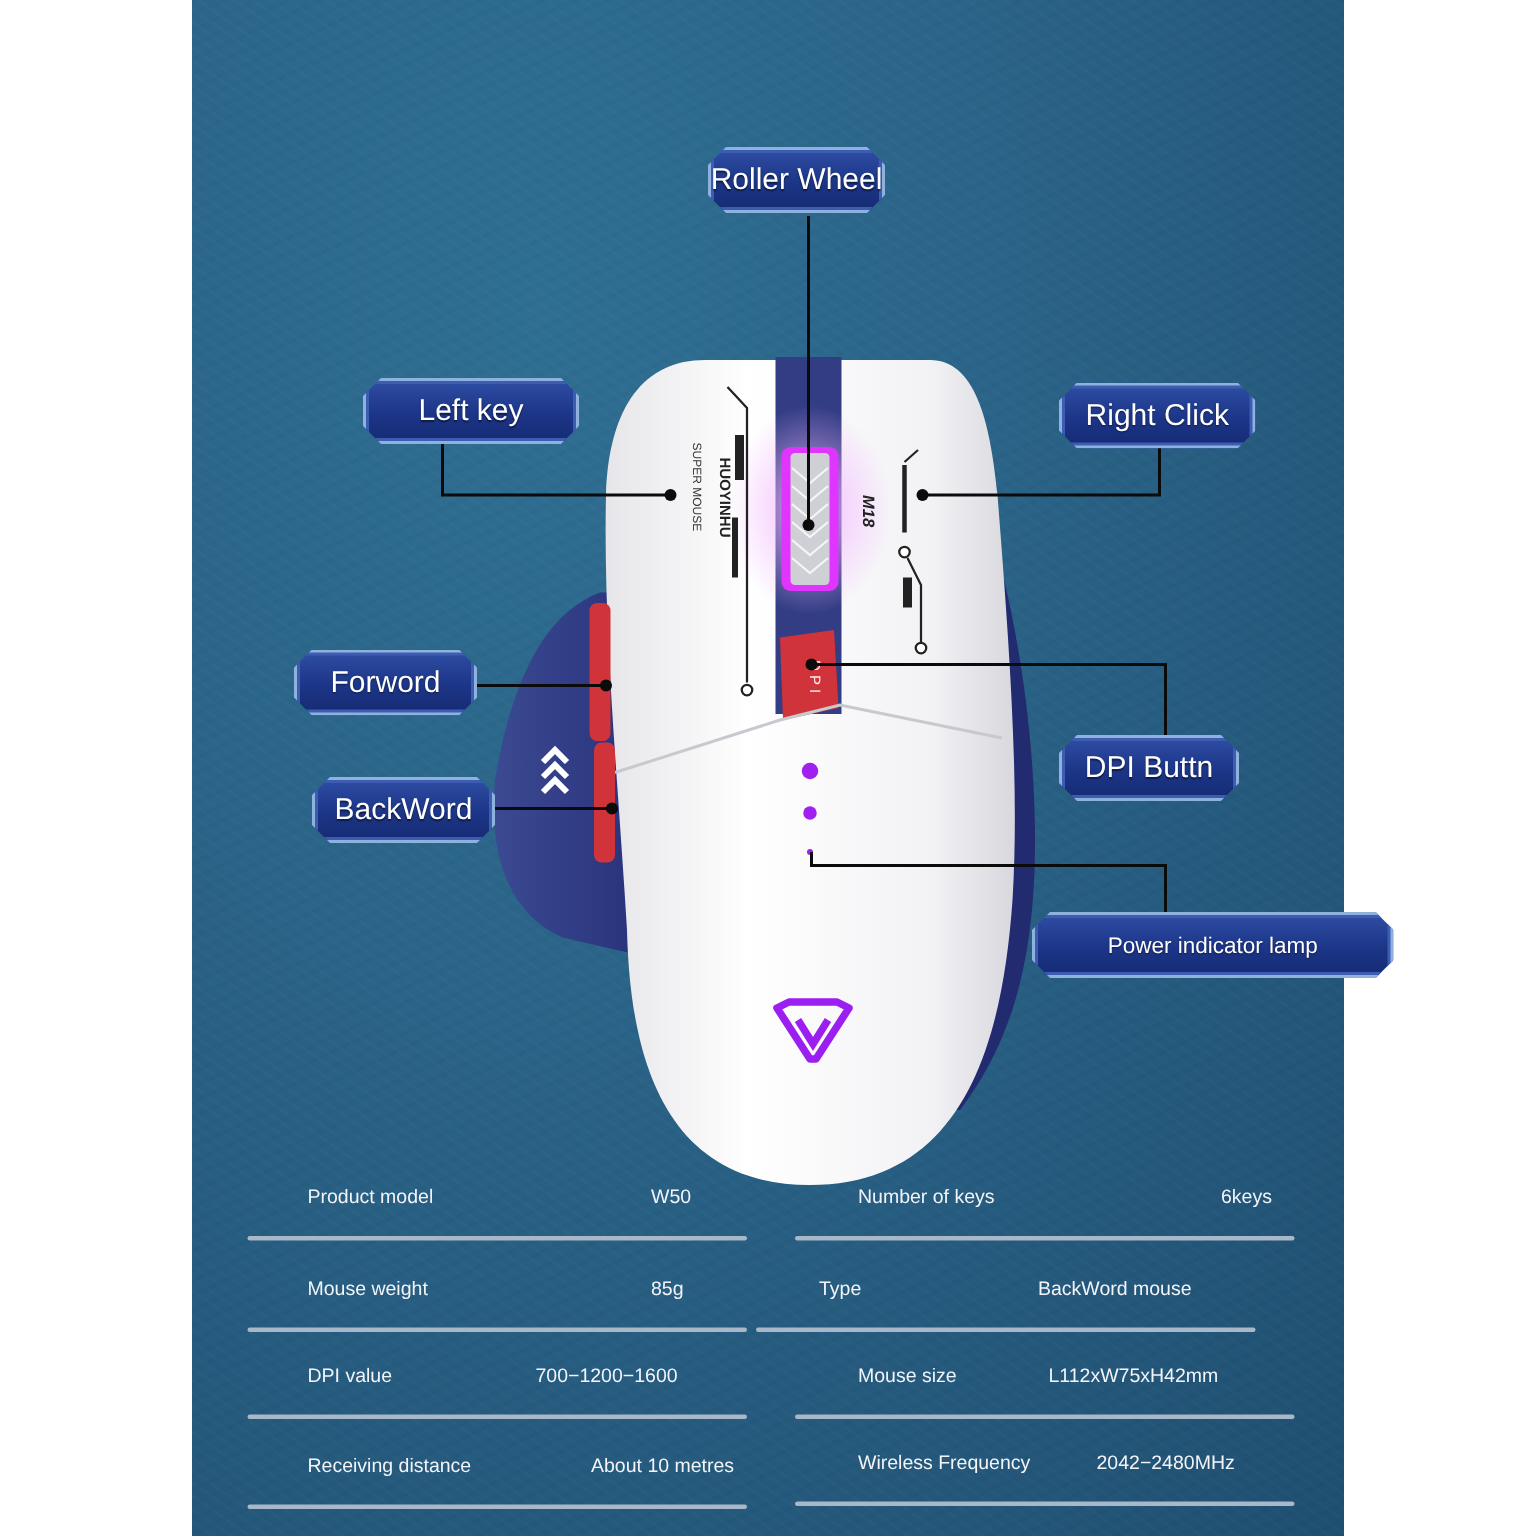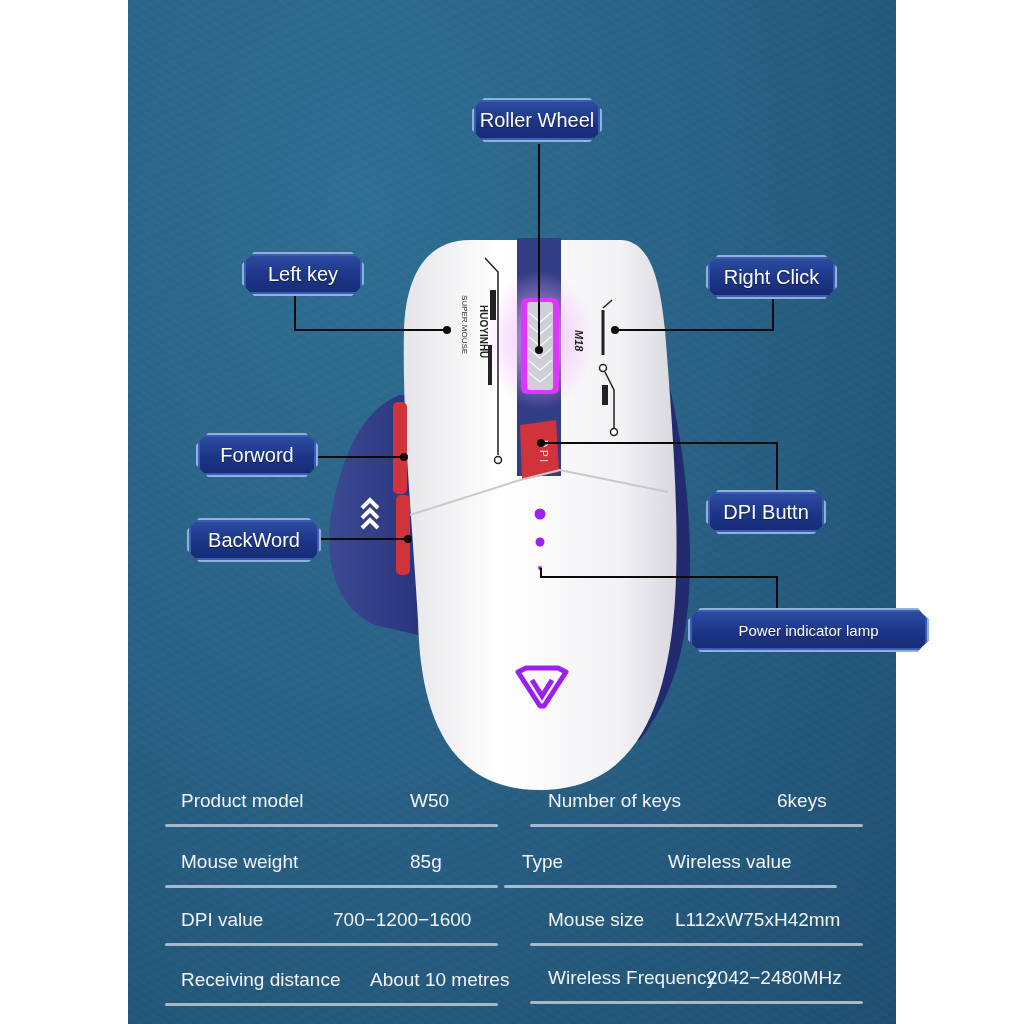--- a/index.html
+++ b/index.html
@@ -10,21 +10,21 @@
     background-image: repeating-linear-gradient(35deg, rgba(255,255,255,.08) 0 2px, transparent 2px 7px),
                       repeating-linear-gradient(-25deg, rgba(0,0,0,.10) 0 3px, transparent 3px 9px); }
   .callout { position:absolute; height:44px; display:flex; align-items:center; justify-content:center;
     color:#fff; font-size:20px; white-space:nowrap; padding:0 14px; box-sizing:border-box;
     background: linear-gradient(#2f4fa6, #1c3587 55%, #152a72);
     clip-path: polygon(12px 0, calc(100% - 12px) 0, 100% 12px, 100% calc(100% - 12px), calc(100% - 12px) 100%, 12px 100%, 0 calc(100% - 12px), 0 12px);
     box-shadow: inset 0 0 0 2px #8fb1de, inset 0 0 0 4px #3c5db2; text-shadow:0 1px 1px rgba(0,0,0,.5); }
   .line { position:absolute; background:#0b0b0b; }
   .dot { position:absolute; width:8px; height:8px; border-radius:50%; background:#0b0b0b; margin:-4px 0 0 -4px; }
   .spec-row { position:absolute; height:30px; }
-  .spec-row .label, .spec-row .value { position:absolute; top:0; color:#f2f4f8; font-size:19px; white-space:nowrap; }
+  .spec-row .label, .spec-row .value { position:absolute; top:0; color:#f2f4f8; font-size:13px; white-space:nowrap;margin-left:24px; }
   .spec-row .rule { position:absolute; left:0; right:0; top:34px; height:3px; background:#a9b8c8; border-radius:2px; }
   svg { position:absolute; overflow:visible; }
 </style>
 </head>
 <body>
 
 <div class="panel">
   <div class="noise"></div>
 </div>
 
@@ -127,25 +127,25 @@
 <div class="dot" style="left:408px;top:539px"></div>
 
 <div class="line" style="left:540px;top:442px;width:237px;height:2px"></div>
 <div class="line" style="left:776px;top:442px;width:2px;height:50px"></div>
 <div class="dot" style="left:541px;top:443px"></div>
 
 <div class="line" style="left:540px;top:576px;width:237px;height:2px"></div>
 <div class="line" style="left:540px;top:568px;width:2px;height:10px"></div>
 <div class="line" style="left:776px;top:576px;width:2px;height:32px"></div>
 
-<div class="callout" style="left:472px;top:98px;width:130px">Roller Wheel</div>
-<div class="callout" style="left:242px;top:252px;width:122px">Left key</div>
+<div class="callout" style="left:472px;top:98px;width:118px">Roller Wheel</div>
+<div class="callout" style="left:242px;top:252px;width:144px">Left key</div>
 <div class="callout" style="left:706px;top:255px;width:131px">Right Click</div>
 <div class="callout" style="left:196px;top:433px;width:122px">Forword</div>
-<div class="callout" style="left:187px;top:518px;width:134px">BackWord</div>
+<div class="callout" style="left:208px;top:518px;width:122px">BackWord</div>
 <div class="callout" style="left:706px;top:490px;width:120px">DPI Buttn</div>
 <div class="callout" style="left:688px;top:608px;width:241px;font-size:15px">Power indicator lamp</div>
 
 <div>
   <div class="spec-row" style="left:165px;top:790px;width:333px">
     <span class="label" style="left:16px">Product model</span>
     <span class="value" style="left:245px">W50</span>
     <div class="rule"></div>
   </div>
   <div class="spec-row" style="left:165px;top:851px;width:333px">
@@ -159,26 +159,26 @@
     <div class="rule"></div>
   </div>
   <div class="spec-row" style="left:165px;top:969px;width:333px">
     <span class="label" style="left:16px">Receiving distance</span>
     <span class="value" style="left:205px">About 10 metres</span>
     <div class="rule"></div>
   </div>
 
   <div class="spec-row" style="left:530px;top:790px;width:333px">
     <span class="label" style="left:18px">Number of keys</span>
-    <span class="value" style="left:247px">6keys</span>
+    <span class="value" style="left:260px">6keys</span>
     <div class="rule"></div>
   </div>
   <div class="spec-row" style="left:504px;top:851px;width:333px">
     <span class="label" style="left:18px">Type</span>
-    <span class="value" style="left:164px">Wireless value</span>
+    <span class="value" style="left:164px">BackWord mouse</span>
     <div class="rule"></div>
   </div>
   <div class="spec-row" style="left:530px;top:909px;width:333px">
     <span class="label" style="left:18px">Mouse size</span>
     <span class="value" style="left:145px">L112xW75xH42mm</span>
     <div class="rule"></div>
   </div>
   <div class="spec-row" style="left:530px;top:967px;width:333px">
     <span class="label" style="left:18px">Wireless Frequency</span>
     <span class="value" style="left:177px">2042−2480MHz</span>

